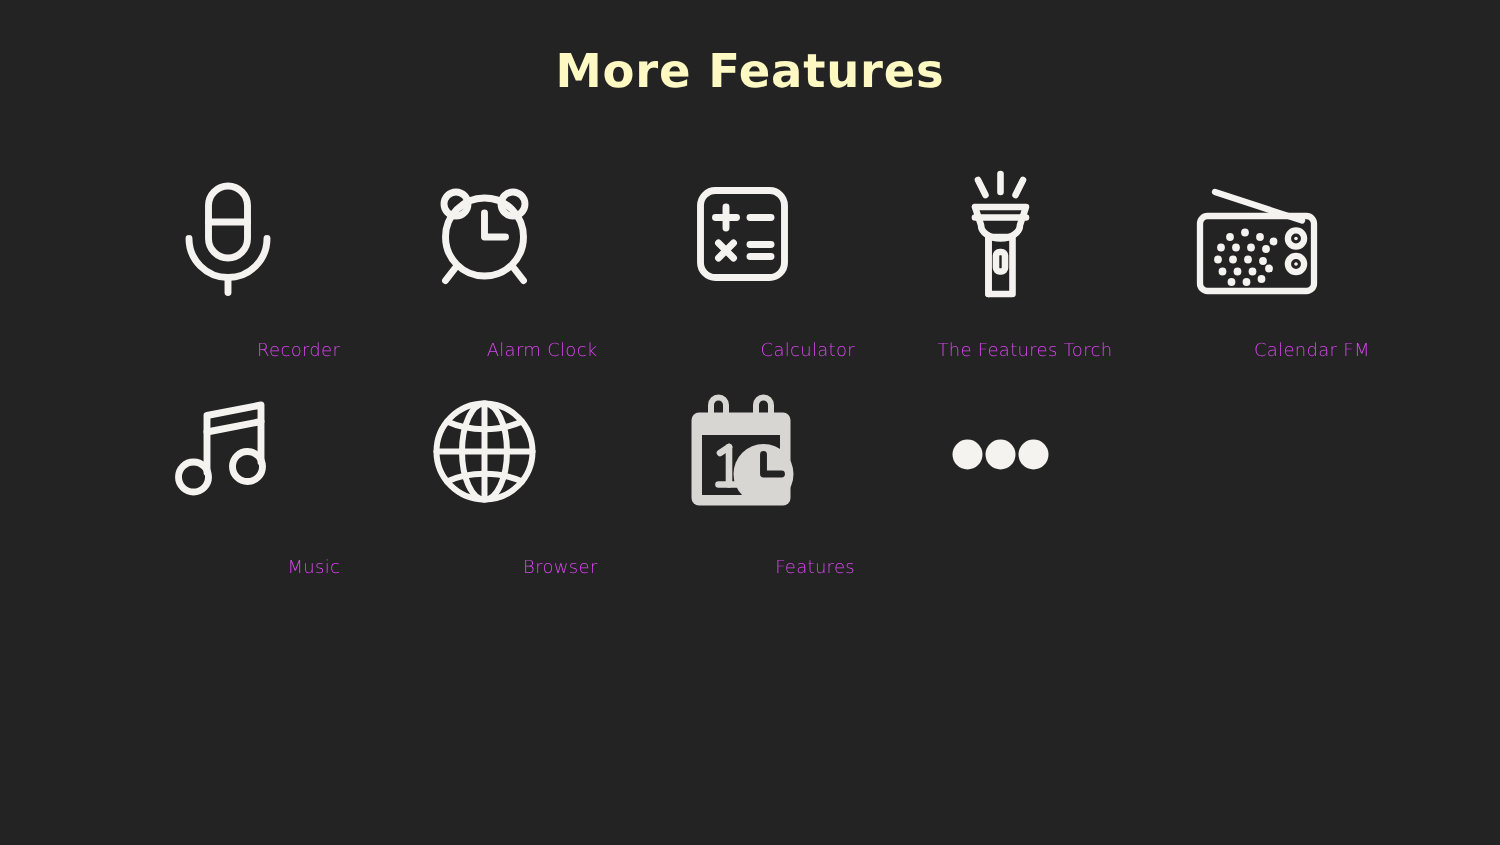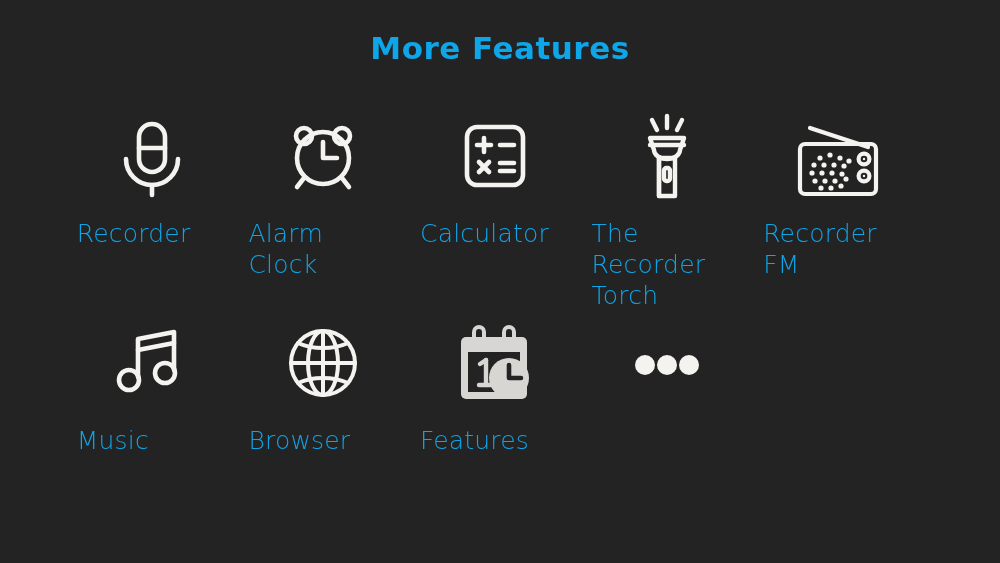--- a/index.html
+++ b/index.html
@@ -20,21 +20,21 @@
     height: 563px;
     background: #232323;
     box-sizing: border-box;
   }
   .page-title {
     position: absolute;
     top: 30px;
     left: 0;
     width: 1000px;
     text-align: center;
-    color: #0ea5e9;
+    color: #fef9c3;
     font-family: "DejaVu Sans", sans-serif;
     font-size: 31px;
     font-weight: bold;
     letter-spacing: 0.5px;
   }
   .grid {
     position: absolute;
     top: 104px;
     left: 66px;
     width: 868px;
@@ -54,24 +54,24 @@
   }
   .icon-wrap {
     height: 108px;
     display: flex;
     align-items: center;
     justify-content: center;
   }
   .label {
     margin-top: 6px;
     width: 150px;
-    text-align: left;
-    color: #0ea5e9;
+    text-align: right;
+    color: #d946ef;
     font-family: "DejaVu Sans", sans-serif;
-    font-size: 25px;
+    font-size: 12px;
     font-weight: 300;
     line-height: 31px;
     letter-spacing: 0.2px;
   }
   .row2 .icon-wrap { height: 104px; }
   .row2 .label { margin-top: 10px; }
   svg { display: block; }
 </style>
 </head>
 <body>
@@ -139,21 +139,21 @@
             <line x1="57" y1="8" x2="52" y2="18"></line>
 
             <path d="M25 26 L59 26 L55 38 A13 9 0 0 1 29 38 Z"></path>
             <line x1="25" y1="33" x2="59" y2="33"></line>
 
             <path d="M34 46 L50 46 L50 84 L34 84 Z"></path>
             <line x1="34" y1="46" x2="34" y2="84"></line>
             <rect x="39" y="56" width="6" height="13" rx="2.5" ry="2.5"></rect>
           </svg>
         </div>
-        <div class="label">The Recorder Torch</div>
+        <div class="label">The Features Torch</div>
       </div>
 
       <div class="cell">
         <div class="icon-wrap">
           <svg width="96" height="88" viewBox="0 0 96 88" fill="none" stroke="#f5f3f0" stroke-width="4.2" stroke-linecap="round" stroke-linejoin="round">
             <line x1="20" y1="14" x2="78" y2="33"></line>
             <rect x="10" y="30" width="76" height="50" rx="5" ry="5"></rect>
             <g fill="#f5f3f0" stroke="none">
               <circle cx="30" cy="44" r="2.6"></circle>
                 <circle cx="40" cy="41" r="2.6"></circle>
@@ -174,21 +174,21 @@
               <circle cx="31" cy="74" r="2.6"></circle>
                 <circle cx="41" cy="74" r="2.6"></circle>
               <circle cx="51" cy="72" r="2.6"></circle>
             </g>
             <circle cx="74" cy="45" r="5.4"></circle>
             <circle cx="74" cy="45" r="1.2" fill="#f5f3f0" stroke="none"></circle>
             <circle cx="74" cy="62" r="5.4"></circle>
             <circle cx="74" cy="62" r="1.2" fill="#f5f3f0" stroke="none"></circle>
           </svg>
         </div>
-        <div class="label">Recorder FM</div>
+        <div class="label">Calendar FM</div>
       </div>
 
     </div>
 
     <div class="row row2">
 
       <div class="cell">
         <div class="icon-wrap">
           <svg width="84" height="84" viewBox="0 0 84 84" fill="none" stroke="#f5f3f0" stroke-width="4.6" stroke-linecap="round" stroke-linejoin="round">
             <path d="M28 56 L28 18 L64 11 L64 49"></path>

